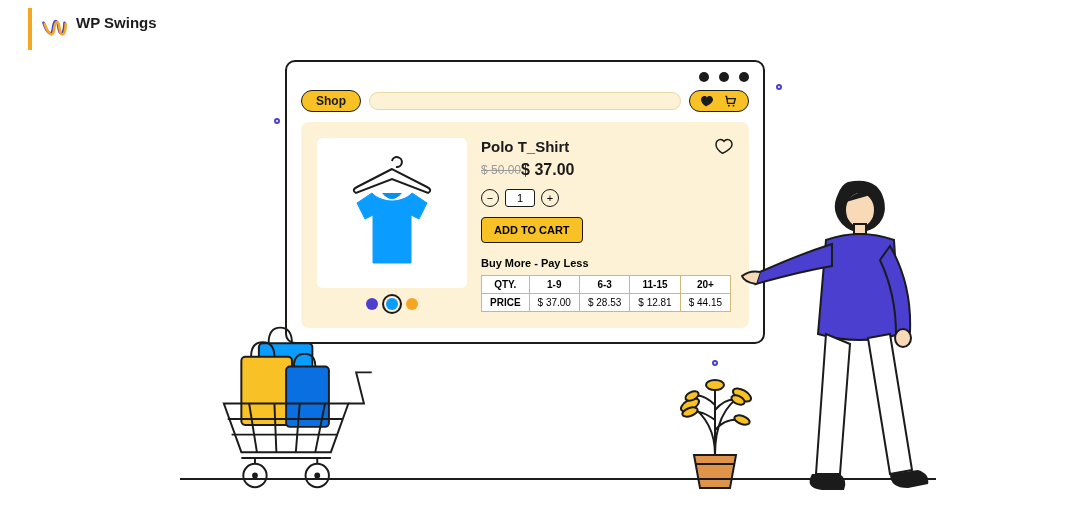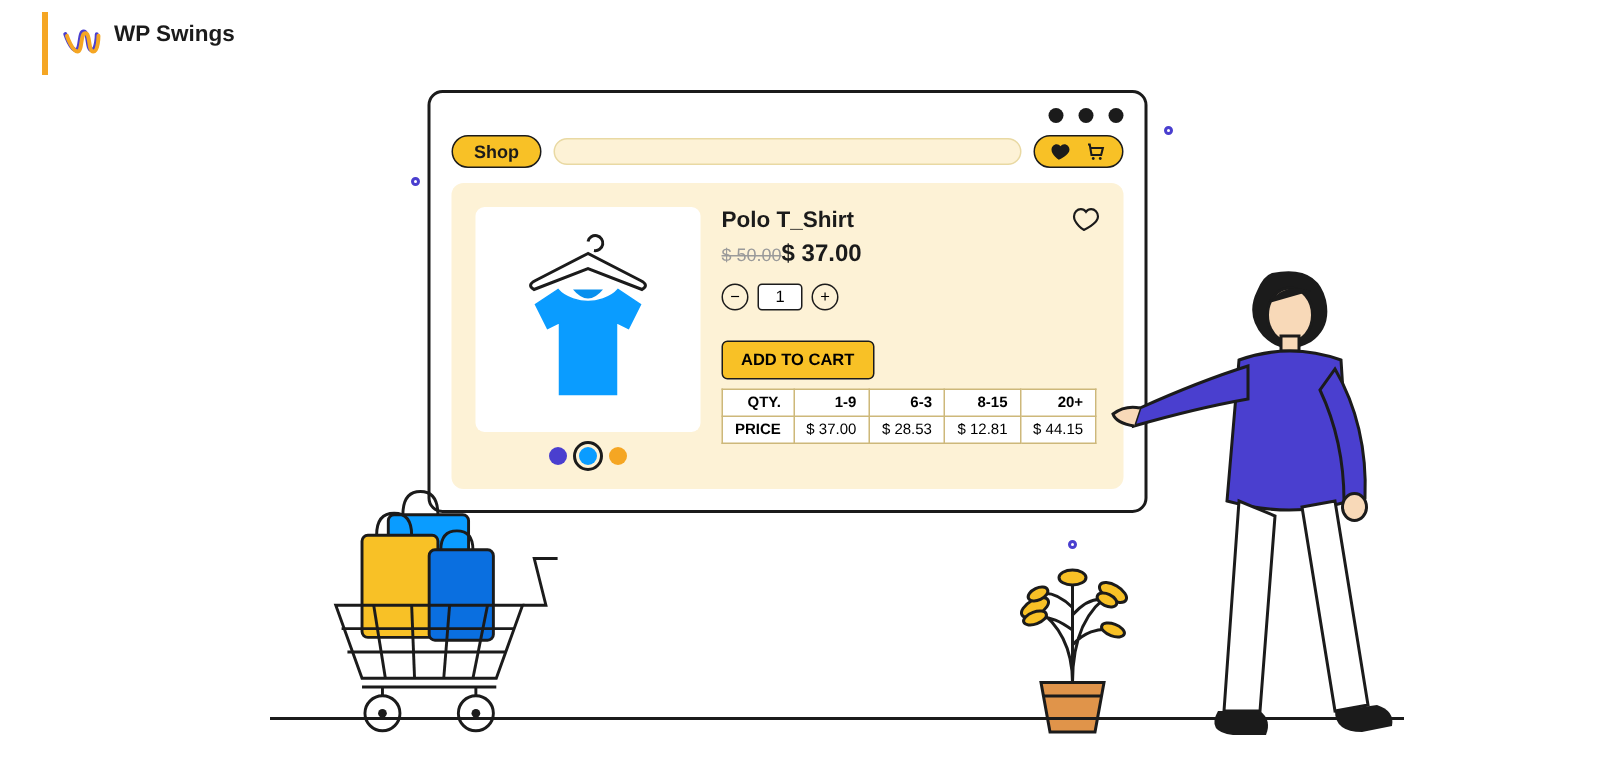--- a/index.html
+++ b/index.html
@@ -29,24 +29,24 @@
   .swatch.sel{outline:2px solid #1b1b1b;outline-offset:2px;}
   .info-col{flex:1;position:relative;}
   .fav-icon{position:absolute;right:0;top:0;}
   .title{font-size:15px;font-weight:700;color:#1b1b1b;}
   .prices{margin-top:6px;display:flex;align-items:center;}
   .old-price{font-size:12px;color:#9a9a9a;text-decoration:line-through;}
   .new-price{font-size:16px;font-weight:700;color:#1b1b1b;}
   .qty-row{margin-top:10px;display:flex;align-items:center;gap:6px;}
   .qtybtn{width:18px;height:18px;border:1px solid #1b1b1b;border-radius:50%;display:flex;align-items:center;justify-content:center;font-size:11px;line-height:1;background:#fdf2d6;cursor:pointer;}
   .qtyval{width:30px;height:18px;border:1px solid #1b1b1b;border-radius:3px;display:flex;align-items:center;justify-content:center;font-size:11px;background:#fff;}
-  .add-cart{margin-top:20px;background:#f8c126;border:1px solid #1b1b1b;border-radius:4px;padding:6px 12px;font-size:11px;font-weight:700;cursor:pointer;}
+  .add-cart{margin-top:10px;background:#f8c126;border:1px solid #1b1b1b;border-radius:4px;padding:6px 12px;font-size:11px;font-weight:700;cursor:pointer;}
   .tier-title{margin-top:14px;font-size:11px;font-weight:700;}
   .tier-table{margin-top:6px;border-collapse:collapse;font-size:10px;}
-  .tier-table td{border:1px solid #cdb87a;padding:3px 8px;text-align:right;background:#fff;white-space:nowrap;}
+  .tier-table td{border:1px solid #cdb87a;padding:3px 8px;text-align:center;background:#fff;white-space:nowrap;}
   .tier-table td.h{font-weight:700;background:#fff;}
 
   
   .deco-dot{position:absolute;width:6px;height:6px;border:2px solid #4a3fcf;border-radius:50%;}
   .dd1{left:94px;top:58px;}
   .dd2{left:596px;top:24px;}
   .dd3{left:532px;top:300px;}
 
   
   .cart{position:absolute;left:20px;bottom:-4px;width:180px;height:180px;}
@@ -123,27 +123,28 @@
         <div class="prices">
           <span class="old-price">$ 50.00</span>
           <span class="new-price">$ 37.00</span>
         </div>
         <div class="qty-row">
           <span class="qtybtn">−</span>
           <span class="qtyval">1</span>
           <span class="qtybtn">+</span>
         </div>
         <button class="add-cart">ADD TO CART</button>
+        <div class="tier-title">Buy More - Pay Less</div>
         <table class="tier-table">
           <tbody>
               <tr>
             <td class="h">QTY.</td>
             <td class="h">1-9</td>
             <td class="h">6-3</td>
-            <td class="h">8-15</td>
+            <td class="h">11-15</td>
             <td class="h">20+</td>
           </tr>
           <tr>
             <td class="h">PRICE</td>
             <td>$ 37.00</td>
             <td>$ 28.53</td>
             <td>$ 12.81</td>
             <td>$ 44.15</td>
           </tr>
         </tbody>

